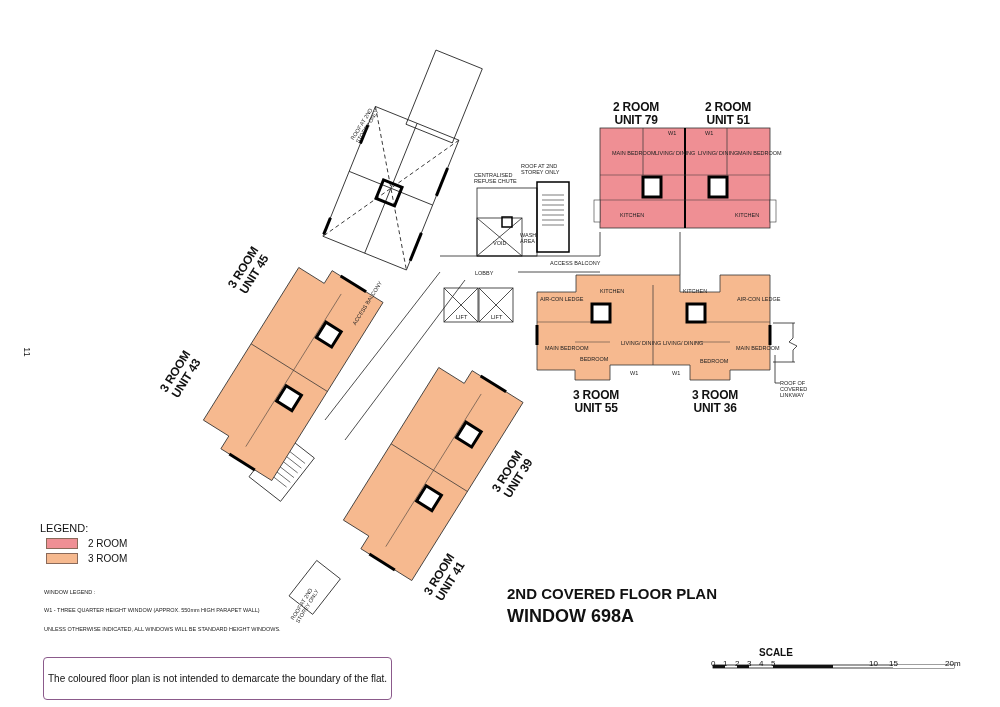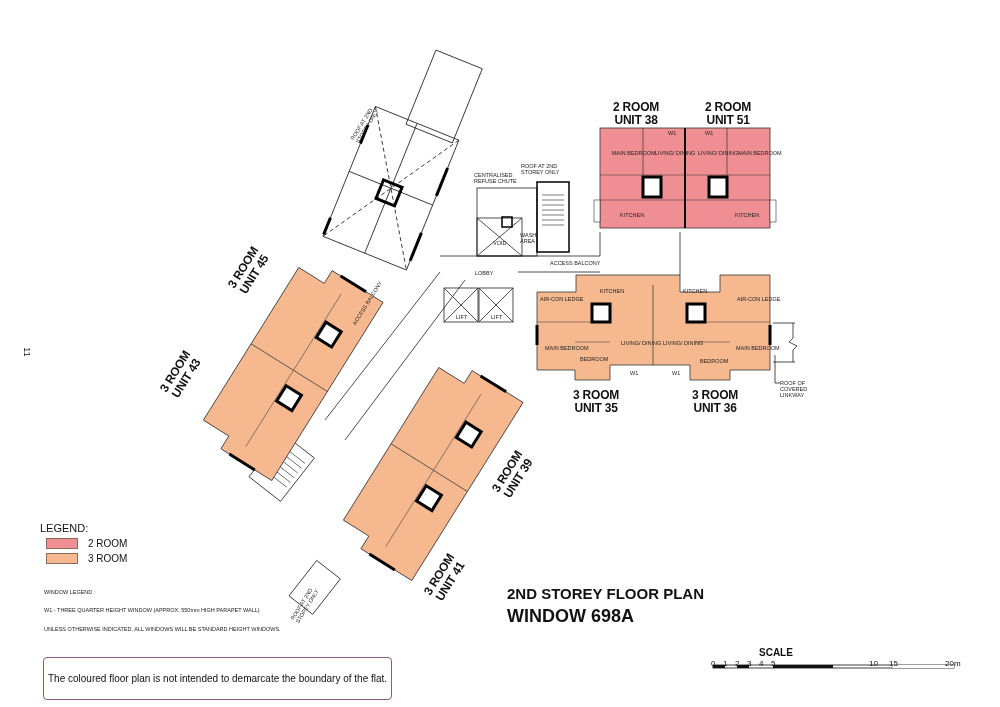--- a/index.html
+++ b/index.html
@@ -141,29 +141,29 @@
     <rect x="713" y="665" width="241" height="3" fill="#fff" stroke="#111" stroke-width="0.8"></rect>
     <rect x="713" y="665" width="12" height="3" fill="#111"></rect>
     <rect x="737" y="665" width="12" height="3" fill="#111"></rect>
     <rect x="773" y="665" width="60" height="3" fill="#111"></rect>
     <rect x="893" y="665" width="61" height="3" fill="#fff"></rect>
   </g>
 </svg>
 
 <div class="unit-label" style="left:613px;top:101px;">
   <div>2 ROOM</div>
-  <div>UNIT 38</div>
+  <div>UNIT 79</div>
 </div>
 <div class="unit-label" style="left:705px;top:101px;">
   <div>2 ROOM</div>
   <div>UNIT 51</div>
 </div>
 <div class="unit-label" style="left:573px;top:389px;">
   <div>3 ROOM</div>
-  <div>UNIT 35</div>
+  <div>UNIT 55</div>
 </div>
 <div class="unit-label" style="left:692px;top:389px;">
   <div>3 ROOM</div>
   <div>UNIT 36</div>
 </div>
 <div class="unit-label rot" style="left:226px;top:258px;transform:rotate(-58deg);">
   <div>3 ROOM</div>
   <div>UNIT 45</div>
 </div>
 <div class="unit-label rot" style="left:158px;top:362px;transform:rotate(-58deg);">
@@ -222,21 +222,21 @@
 <div class="legend-row" style="top:553px;">
   <span class="swatch" style="background:#f6b98f;"></span>
   <span>3 ROOM</span>
 </div>
 <div class="small" style="left:44px;top:589px;">WINDOW LEGEND :</div>
 <div class="small" style="left:44px;top:607px;">W1  -  THREE QUARTER HEIGHT WINDOW (APPROX. 550mm HIGH PARAPET WALL)</div>
 <div class="small" style="left:44px;top:626px;">UNLESS OTHERWISE INDICATED, ALL WINDOWS WILL BE STANDARD HEIGHT WINDOWS.</div>
 
 <div class="notice">The coloured floor plan is not intended to demarcate the boundary of the flat.</div>
 
-<div class="abs title1">2ND STOREY FLOOR PLAN</div>
+<div class="abs title1">2ND COVERED FLOOR PLAN</div>
 <div class="abs title2">WINDOW 698A</div>
 
 <div class="abs scale-title">SCALE</div>
 <div class="tick" style="left:711px;">0</div>
 <div class="tick" style="left:723px;">1</div>
 <div class="tick" style="left:735px;">2</div>
 <div class="tick" style="left:747px;">3</div>
 <div class="tick" style="left:759px;">4</div>
 <div class="tick" style="left:771px;">5</div>
 <div class="tick" style="left:829px;margin-left:40px;">10</div>

